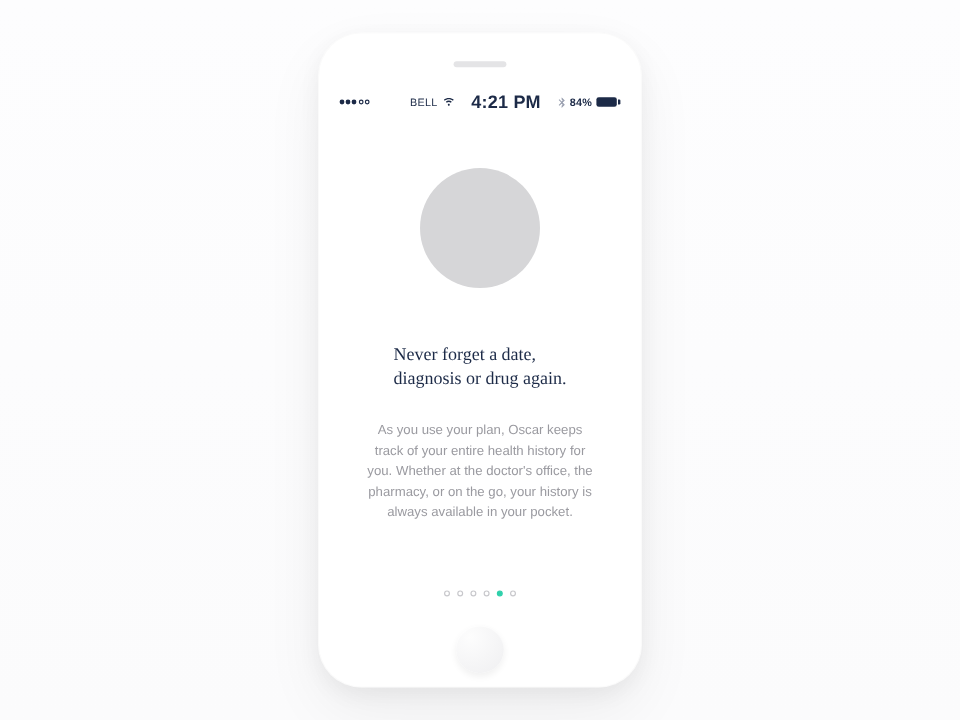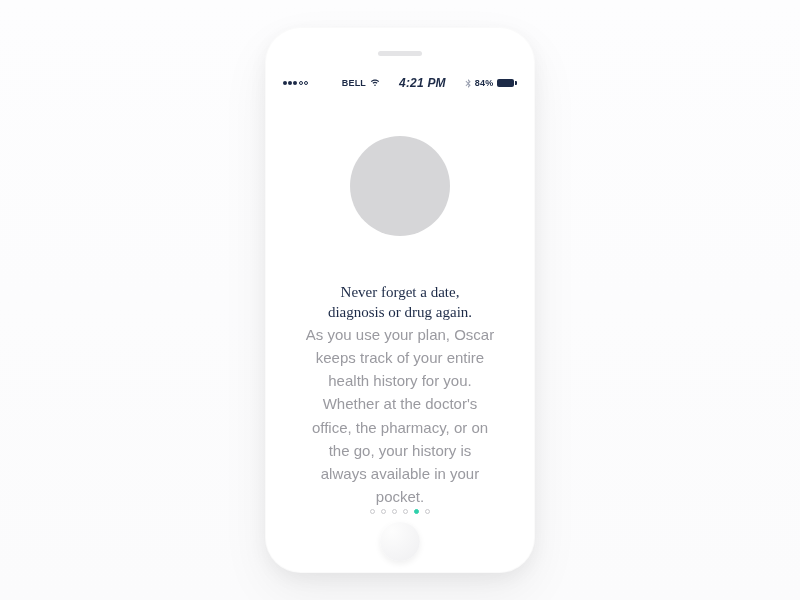--- a/index.html
+++ b/index.html
@@ -95,22 +95,22 @@
   }
   .signal-dots .dot {
     width: 4px;
     height: 4px;
     border-radius: 50%;
     box-sizing: border-box;
   }
   .signal-dots .dot.filled { background: #1c2a47; }
   .signal-dots .dot.empty { border: 0.7px solid #1c2a47; }
 
-  .status-carrier { font-weight: 700; padding-left: 30px; }
-  .status-time { font-weight: 600; font-size: 12px; font-style: italic; }
+  .status-carrier { font-weight: 400; padding-left: 30px; }
+  .status-time { font-weight: 600; font-size: 15px; }
 
   .wifi-icon svg { display:block; width:10px; height:8px; }
   .bt-icon svg { display:block; width:6px; height:9px; }
   .battery {
     display:flex;
     align-items:center;
   }
   .battery-body {
     width: 17px;
     height: 8px;
@@ -143,29 +143,28 @@
     height: 100px;
     border-radius: 50%;
     background: #d6d6d8;
   }
 
   .headline {
     margin-top: 46px;
     font-size: 15px;
     font-weight: 400;
     color: #1c2a47;
-    text-align: center;
     line-height: 1.35;
     white-space: pre-line;
     font-family: Georgia, "Times New Roman", serif;
   }
 
   .body-copy {
-    margin-top: 0;
-    font-size: 15px;
+    margin-top: 24px;
+    font-size: 11px;
     font-weight: 400;
     color: #9a9aa0;
     text-align: center;
     line-height: 1.55;
     max-width: 190px;
   }
 
   .page-dots {
     display: flex;
     gap: 6px;

